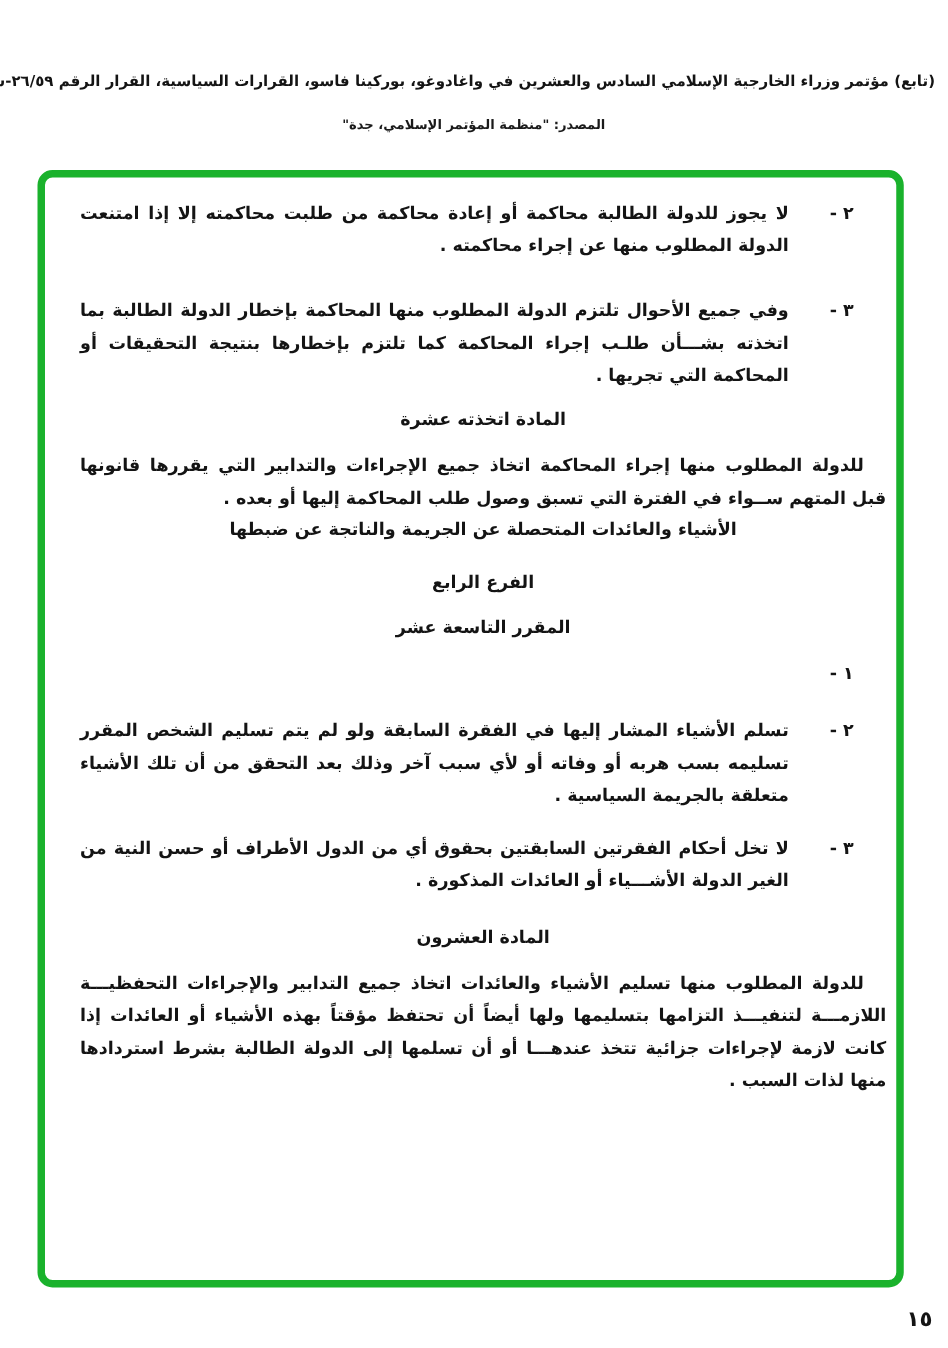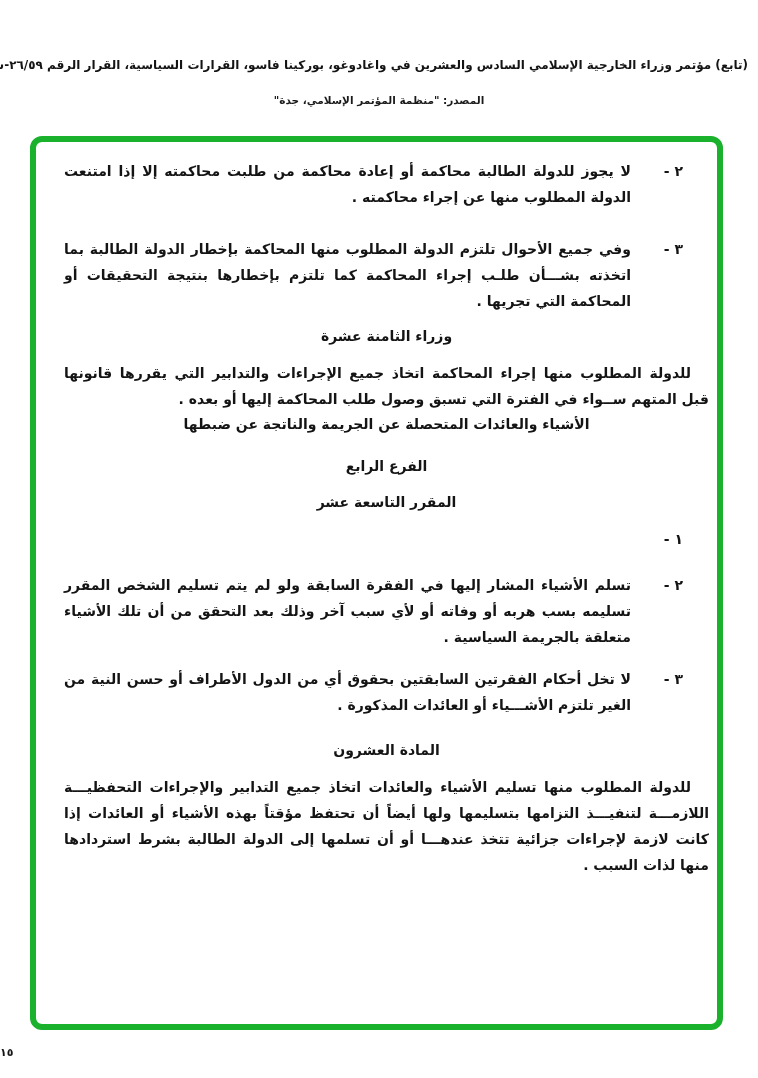--- a/index.html
+++ b/index.html
@@ -38,62 +38,62 @@
   .heading {
     text-align:center; font-size:14px; line-height:24px;
   }
   .para { text-align:justify; text-indent:18px; }
   .mt26 { margin-top:26px; } .mt20 { margin-top:20px; }
   .mt18 { margin-top:18px; } .mt16 { margin-top:16px; }
   .mt14 { margin-top:12px; } .mt12 { margin-top:12px; }
   .mt10 { margin-top:10px; }
   .pagenum {
     position:absolute; top:1046px; left:0; right:12px;
-    text-align:left; font-size:11px; direction:rtl;
+    text-align:right; font-size:17px; direction:rtl;
   }
 </style>
 </head>
 <body>
 
 <div class="hdr1">(تابع) مؤتمر وزراء الخارجية الإسلامي السادس والعشرين في واغادوغو، بوركينا فاسو، القرارات السياسية، القرار الرقم ٢٦/٥٩-س</div>
 <div class="hdr2">المصدر:  "منظمة المؤتمر الإسلامي، جدة"</div>
 
 <div class="doc-box">
 
   <div class="li body-text">
     <span class="marker">٢ -</span>
     <div class="txt">لا يجوز للدولة الطالبة محاكمة أو إعادة محاكمة من طلبت محاكمته إلا إذا امتنعت الدولة المطلوب منها عن إجراء محاكمته .</div>
   </div>
 
   <div class="li body-text mt26">
     <span class="marker">٣ -</span>
     <div class="txt">وفي جميع الأحوال تلتزم الدولة المطلوب منها المحاكمة بإخطار الدولة الطالبة بما اتخذته بشـــأن طلـب إجراء المحاكمة كما تلتزم بإخطارها بنتيجة التحقيقات أو المحاكمة التي تجريها .</div>
   </div>
 
-  <div class="heading mt10">وزراء الثامنة عشرة</div>
+  <div class="heading mt10">المادة اتخذته عشرة</div>
 
   <div class="para body-text mt14">للدولة المطلوب منها إجراء المحاكمة اتخاذ جميع الإجراءات والتدابير التي يقررها قانونها قبل المتهم ســواء في الفترة التي تسبق وصول طلب المحاكمة إليها أو بعده .</div>
 
   <div class="heading">الأشياء والعائدات المتحصلة عن الجريمة والناتجة عن ضبطها</div>
   <div class="heading mt18">الفرع الرابع</div>
 
   <div class="heading mt14">المقرر التاسعة عشر</div>
 
   <div class="li body-text mt12">
     <span class="marker">١ -</span>
   </div>
 
   <div class="li body-text mt20">
     <span class="marker">٢ -</span>
     <div class="txt">تسلم الأشياء المشار إليها في الفقرة السابقة ولو لم يتم تسليم الشخص المقرر تسليمه بسب هربه أو وفاته أو لأي سبب آخر وذلك بعد التحقق من أن تلك الأشياء متعلقة بالجريمة السياسية .</div>
   </div>
 
   <div class="li body-text mt16">
     <span class="marker">٣ -</span>
-    <div class="txt">لا تخل أحكام الفقرتين السابقتين بحقوق أي من الدول الأطراف أو حسن النية من الغير تلتزم الأشـــياء أو العائدات المذكورة .</div>
+    <div class="txt">لا تخل أحكام الفقرتين السابقتين بحقوق أي من الدول الأطراف أو حسن النية من الغير الدولة الأشـــياء أو العائدات المذكورة .</div>
   </div>
 
   <div class="heading mt20">المادة العشرون</div>
 
   <div class="para body-text mt14">للدولة المطلوب منها تسليم الأشياء والعائدات اتخاذ جميع التدابير والإجراءات التحفظيـــة اللازمـــة لتنفيـــذ التزامها بتسليمها ولها أيضاً أن تحتفظ مؤقتاً بهذه الأشياء أو العائدات إذا كانت لازمة لإجراءات جزائية تتخذ عندهـــا أو أن تسلمها إلى الدولة الطالبة بشرط استردادها منها لذات السبب .</div>
 
 </div>
 
 <div class="pagenum">١٥</div>
 

